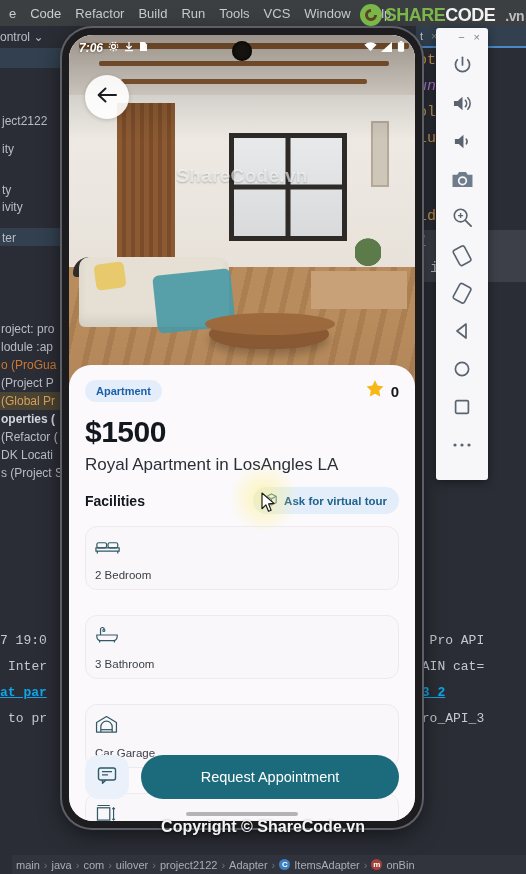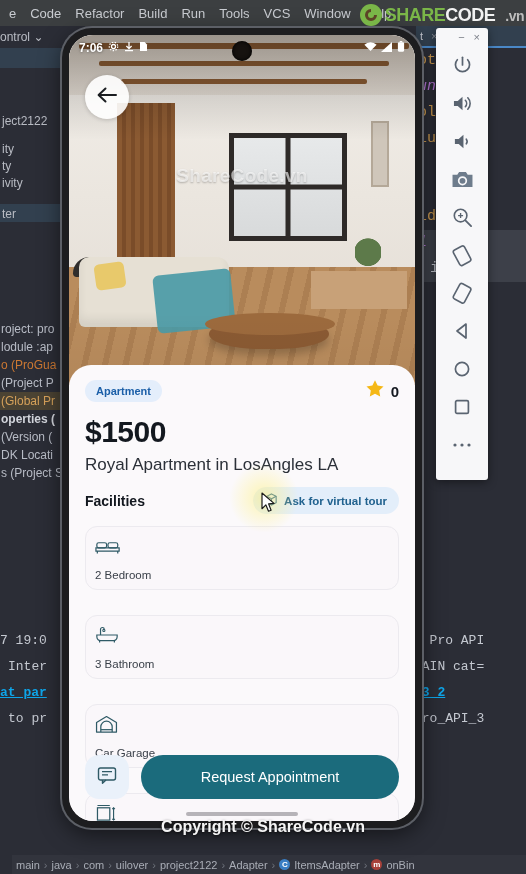--- a/index.html
+++ b/index.html
@@ -156,21 +156,21 @@
   }
 
   
   .pstat {
     position: absolute; top: 0; left: 0; right: 0; height: 26px;
     display: flex; align-items: center; justify-content: space-between;
     padding: 0 10px; z-index: 6;
     color: #ffffff; font-size: 12px; font-weight: bold;
     text-shadow: 0 0 3px rgba(0,0,0,.6);
   }
-  .pstat-left { display: flex; align-items: center; gap: 5px; }
+  .pstat-left { display: flex; align-items: center; gap: 5px; font-style: italic; }
   .pstat-right { display: flex; align-items: center; gap: 4px; }
   .punch {
     position: absolute; left: 50%; top: 6px; transform: translateX(-50%);
     width: 20px; height: 20px; border-radius: 50%;
     background: #16120f; z-index: 7;
     box-shadow: inset 0 0 4px #000;
   }
 
   
   .hero {
@@ -426,34 +426,34 @@
       <span>ontrol</span>
       <span>⌄</span>
     </div>
     <div class="lt-sel"></div>
     <div class="lt-blank"></div>
     <div class="lt-blank"></div>
     <div class="lt-blank"></div>
     <div class="row" style="height:22px;line-height:22px;">ject2122</div>
     <div class="row" style="height:9px;"></div>
     <div class="row" style="height:17px;line-height:17px;">ity</div>
-    <div class="row" style="height:17px;line-height:17px;">ty</div>
+    <div class="row" style="height:17px;line-height:17px;margin-top:24px;">ty</div>
     <div class="row" style="height:17px;line-height:17px;">ivity</div>
     <div class="row" style="height:12px;"></div>
     <div class="row lt-sel" style="height:18px;line-height:20px;">ter</div>
   </div>
 
   <div class="ide-left-code">
     <div class="l">roject: pro</div>
     <div class="l">lodule :ap</div>
     <div class="l c-orange">o (ProGua</div>
     <div class="l">(Project P</div>
     <div class="l c-hl">(Global Pr</div>
     <div class="l c-bold">operties (</div>
-    <div class="l">(Version (</div>
+    <div class="l">(Refactor (</div>
     <div class="l">DK Locati</div>
     <div class="l">s (Project S</div>
   </div>
 
   <div class="ide-bottom-left">
     <div>7 19:0</div>
     <div style="padding-left:8px">Inter</div>
     <div></div>
     <div class="lc-link">at par</div>
     <div style="padding-left:8px">to pr</div>

